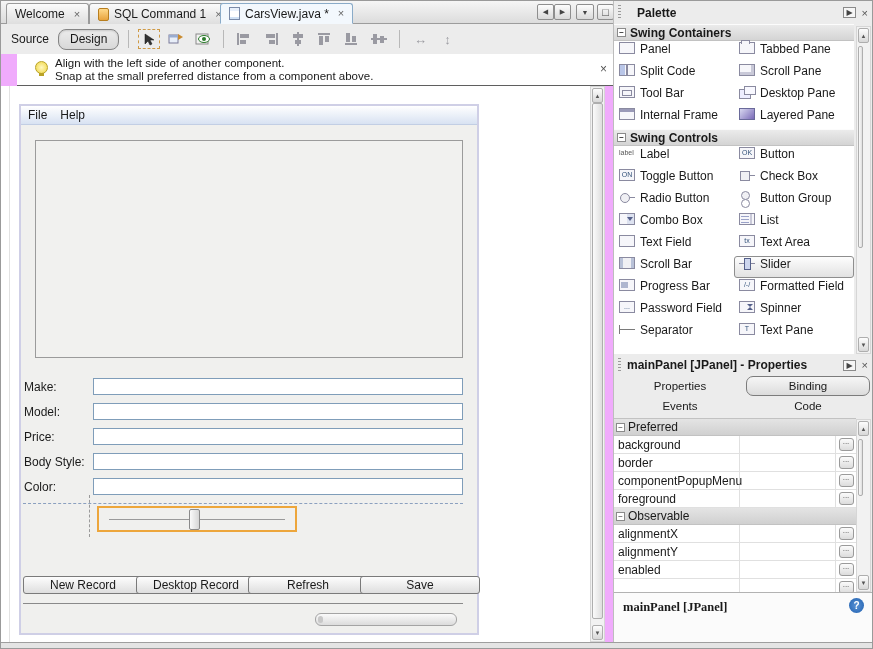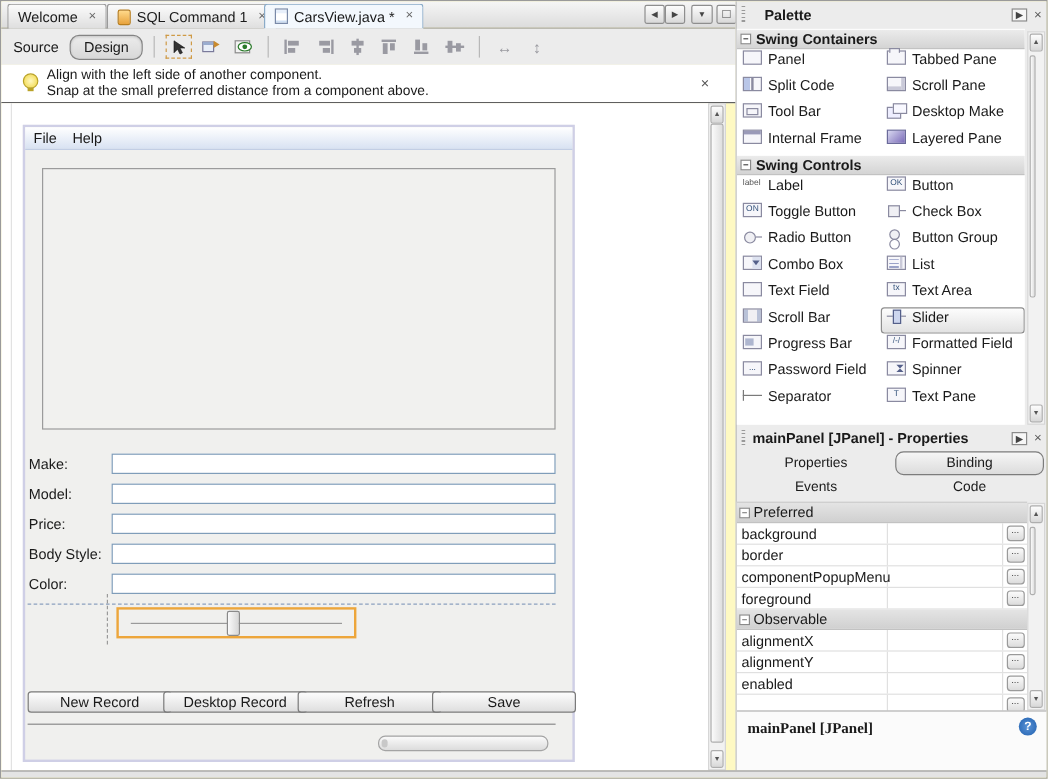--- a/index.html
+++ b/index.html
@@ -1,16 +1,16 @@
 <!DOCTYPE html>
 <html><head>
 <meta charset="utf-8">
 <style>
   html,body{margin:0;padding:0;background:#cfcfcf;}
-  .window{position:relative;width:873px;height:649px;background:#fef9c3;
+  .window{position:relative;width:873px;height:649px;background:#f0abfc;
     font-family:"Liberation Sans",sans-serif;font-size:12px;color:#1a1a1a;
     overflow:hidden;border:1px solid #9a9a9a;box-sizing:border-box;}
   
   .tabbar{position:absolute;left:0;top:0;width:612px;height:23px;
     background:linear-gradient(#f6f6f6,#dcdcdc);border-bottom:1px solid #9c9c9c;box-sizing:border-box;}
   .tab{position:absolute;top:2px;bottom:-1px;display:flex;align-items:center;gap:5px;padding:0 8px;
     border:1px solid #9a9a9a;border-bottom:none;border-radius:3px 3px 0 0;
     background:linear-gradient(#fbfbfb,#dedede);white-space:nowrap;cursor:default;}
   .tab.active{background:#f3f8fd;border-color:#8aabc8;border-bottom:1px solid #f3f8fd;}
   .tab-close{font-size:11px;color:#666;margin-left:4px;line-height:1;}
@@ -25,21 +25,21 @@
   .toolbar{position:absolute;left:0;top:23px;width:612px;height:30px;display:flex;align-items:center;
     gap:5px;padding-left:10px;box-sizing:border-box;background:#ececec;}
   .src-label{margin-right:4px;}
   .design-btn{border:1px solid #848484;border-radius:8px;padding:2px 11px 3px;
     background:linear-gradient(#ececec,#d8d8d8);box-shadow:inset 0 1px 2px rgba(0,0,0,.15);}
   .tsep{width:1px;height:18px;background:#b8b8b8;margin:0 4px;}
   .tool-ic{width:22px;height:20px;display:flex;align-items:center;justify-content:center;}
   .tool-ic.sel-mode{border:1px dashed #cf9a46;box-sizing:border-box;}
   .gray-glyph{color:#9a9aa0;font-weight:bold;font-size:13px;}
   
-  .hintbar{position:absolute;left:0;top:53px;width:612px;height:32px;background:#ffffff;
+  .hintbar{position:absolute;left:16px;top:53px;width:612px;height:32px;background:#ffffff;
     border-bottom:1px solid #5f5f5f;box-sizing:border-box;}
   .bulb{position:absolute;left:18px;top:7px;width:11px;height:11px;border-radius:50%;
     background:radial-gradient(#fff8c0,#f0d540);border:1px solid #b9a227;}
   .bulb::after{content:'';position:absolute;left:3px;top:11px;width:5px;height:3px;background:#b9a227;}
   .hint-lines{position:absolute;left:38px;top:3px;font-size:11.5px;line-height:13px;}
   .hint-close{position:absolute;right:22px;top:8px;font-size:12px;color:#555;cursor:default;}
   
   .design{position:absolute;left:0;top:85px;width:589px;height:556px;background:#ffffff;}
   .design-edge{position:absolute;left:8px;top:0;bottom:0;width:1px;background:#e2e2e2;}
   
@@ -359,21 +359,21 @@
         <div class="pitem">
             <span class="pi box scrollp"></span>
             <span>Scroll Pane</span>
           </div>
         <div class="pitem">
             <span class="pi box toolb"></span>
             <span>Tool Bar</span>
           </div>
         <div class="pitem">
             <span class="pi desktop"></span>
-            <span>Desktop Make</span>
+            <span>Desktop Pane</span>
           </div>
         <div class="pitem">
             <span class="pi box iframe"></span>
             <span>Internal Frame</span>
           </div>
         <div class="pitem">
             <span class="pi layered"></span>
             <span>Layered Pane</span>
           </div>
       </div>

